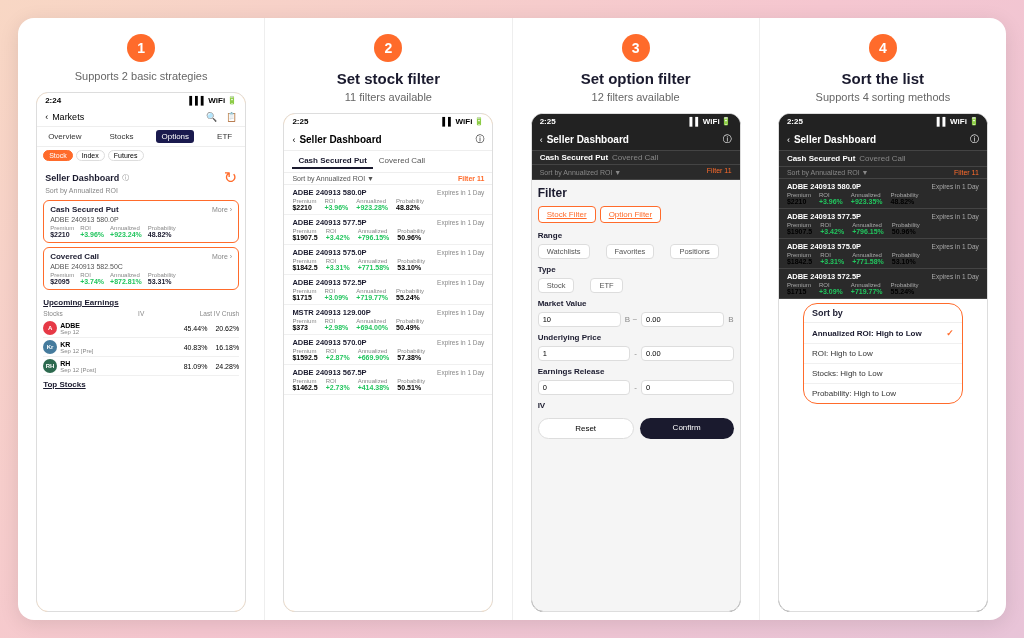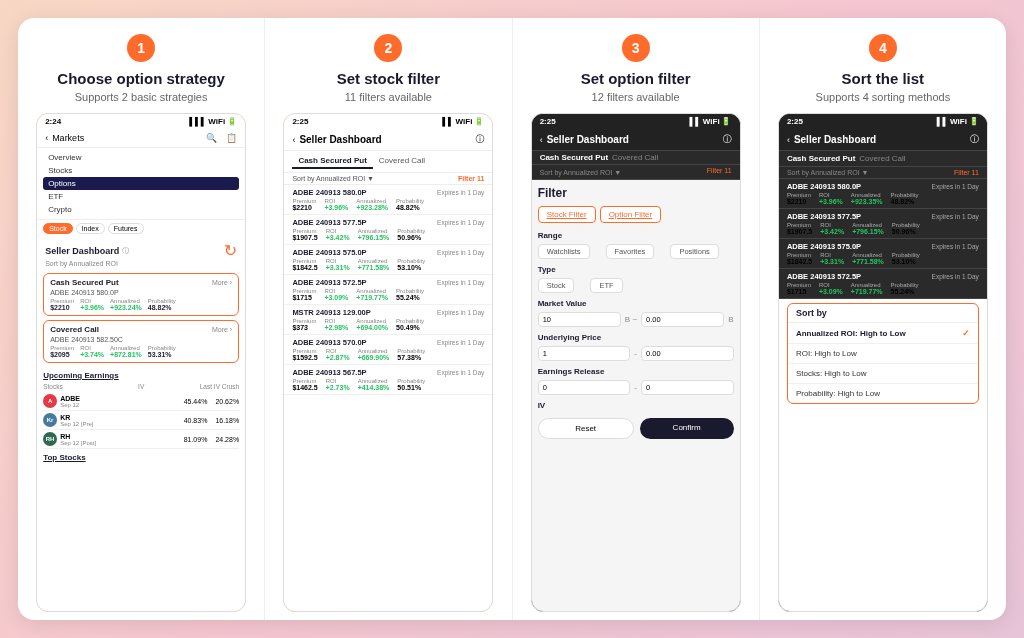--- a/index.html
+++ b/index.html
@@ -96,25 +96,24 @@
       flex: 1;
     }
     .phone-content {
       flex: 1;
       overflow: hidden;
       background: white;
     }
     
     .tabs-row {
       display: flex;
-      gap: 0;
+      gap: 18px;
       padding: 3px 6px;
       background: white;
       border-bottom: 1px solid #eee;
-      flex-direction: column;
     }
     .tab-item {
       font-size: 8px;
       padding: 2px 5px;
       border-radius: 3px;
       color: #333;
     }
     .tab-item.active {
       background: #1a1a4e;
       color: white;
@@ -403,23 +402,23 @@
       flex: 1;
       text-align: center;
       padding: 5px;
       border-radius: 20px;
       background: #1a1a2e;
       color: white;
       font-size: 8px;
     }
     
     .sort-modal {
-      margin: 4px 8px;
+      margin: 4px 24px;
       border: 1.5px solid #ff6b2b;
-      border-radius: 6px;
+      border-radius: 14px;
       background: white;
       overflow: hidden;
     }
     .sort-modal-title {
       padding: 4px 8px;
       font-size: 9px;
       font-weight: 700;
       color: #1a1a2e;
       border-bottom: 1px solid #eee;
     }
@@ -446,21 +445,20 @@
     .phone.dark .option-expires { color: #aaa; }
     .phone.dark .option-metric-label { color: #aaa; }
   </style>
 </head>
 <body>
 
 <div class="main-container">
 
   <div class="step-column">
     <div class="step-number">1</div>
-    <div class="step-title">Choose option strategy</div>
     <div class="step-subtitle">Supports 2 basic strategies</div>
 
     <div class="phone">
       <div class="phone-status-bar">
         <span>2:24</span>
         <div class="phone-status-icons">
           <span>▌▌▌</span>
           <span>WiFi</span>
           <span>🔋</span>
         </div>

